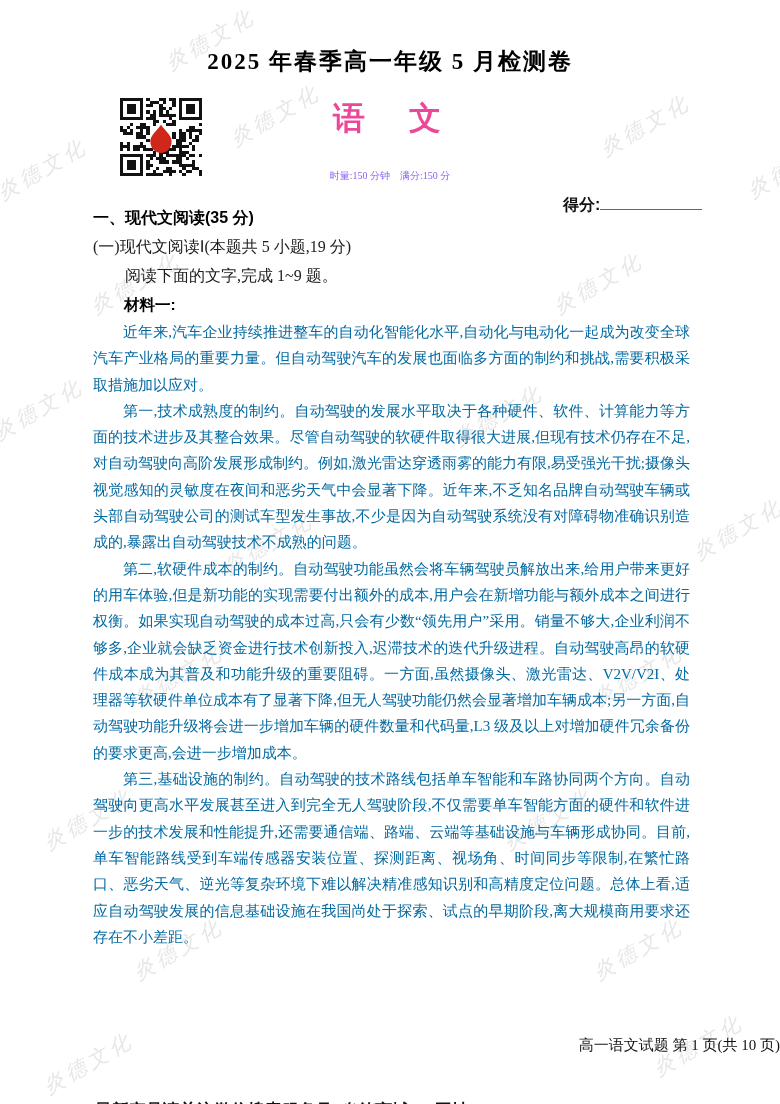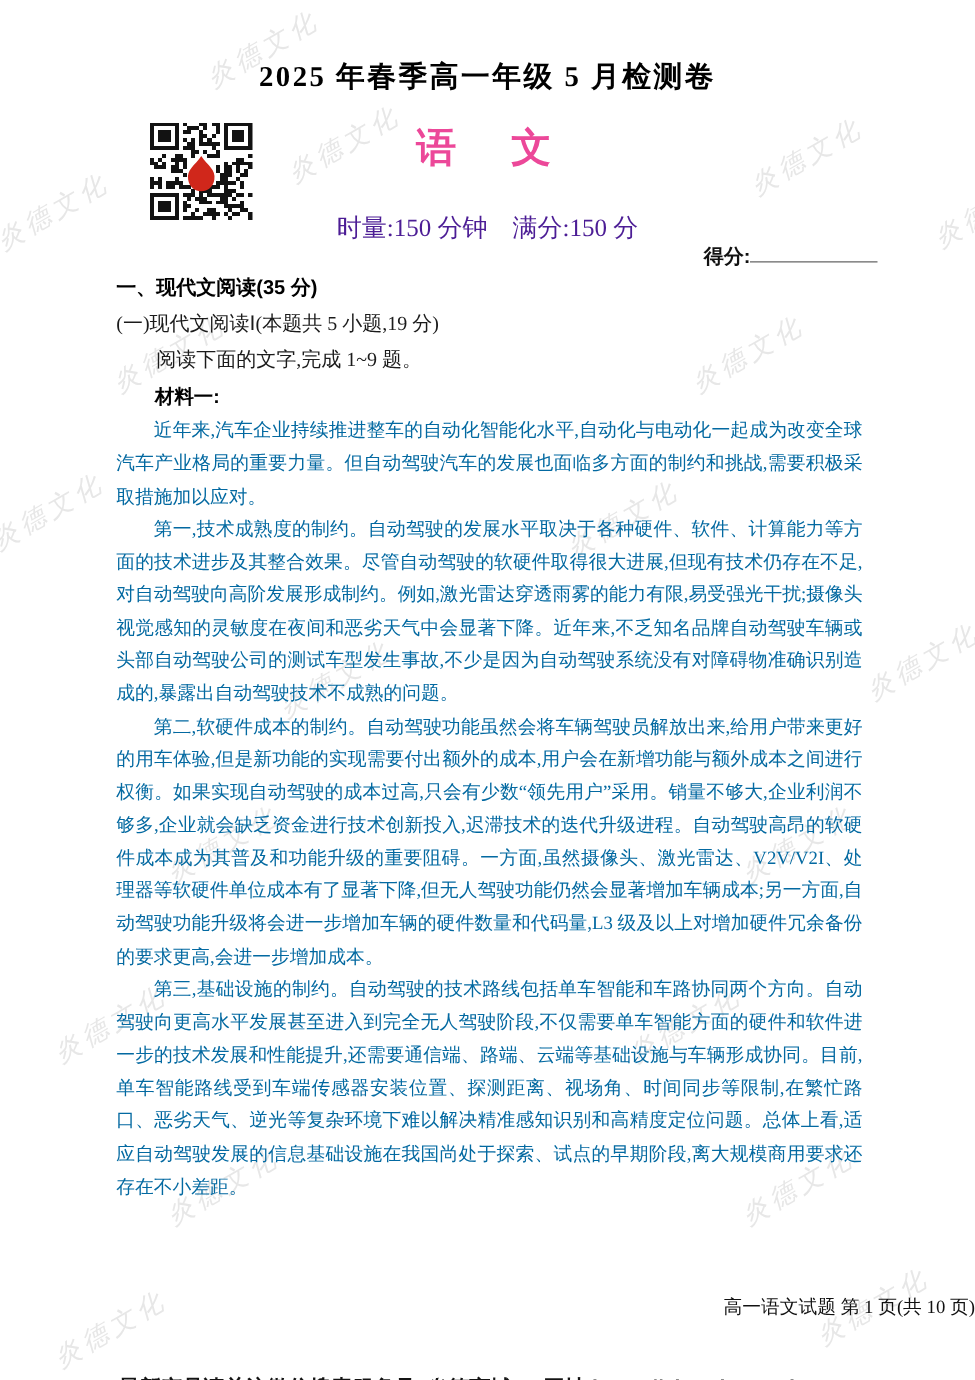--- a/index.html
+++ b/index.html
@@ -16,21 +16,21 @@
   }
   .content{position:relative;z-index:1;}
   .title{
     margin:12px;padding-top:34px;text-align:center;
     font-size:23px;font-weight:bold;letter-spacing:2px;color:#000;
   }
   .subject{
     margin:20px 0 0 0;text-align:center;font-size:32px;font-weight:bold;
     letter-spacing:6px;color:#ec4899;
   }
-  .meta{margin-top:28px;text-align:center;font-size:20px;color:#4c1d95;}
+  .meta{margin-top:28px;text-align:center;font-size:10px;color:#8b5cf6;}
   .qr-wrap{position:absolute;left:120px;top:86px;width:82px;height:78px;}
   .score{
     position:absolute;left:563px;top:183px;font-size:16px;font-weight:bold;
     font-family:"Liberation Sans", sans-serif;color:#111;
   }
   .score-blank{
     display:inline-block;width:102px;height:14px;
     border-bottom:1.5px solid #666;vertical-align:baseline;
   }
   .main{margin:20px 90px 0 93px;}

